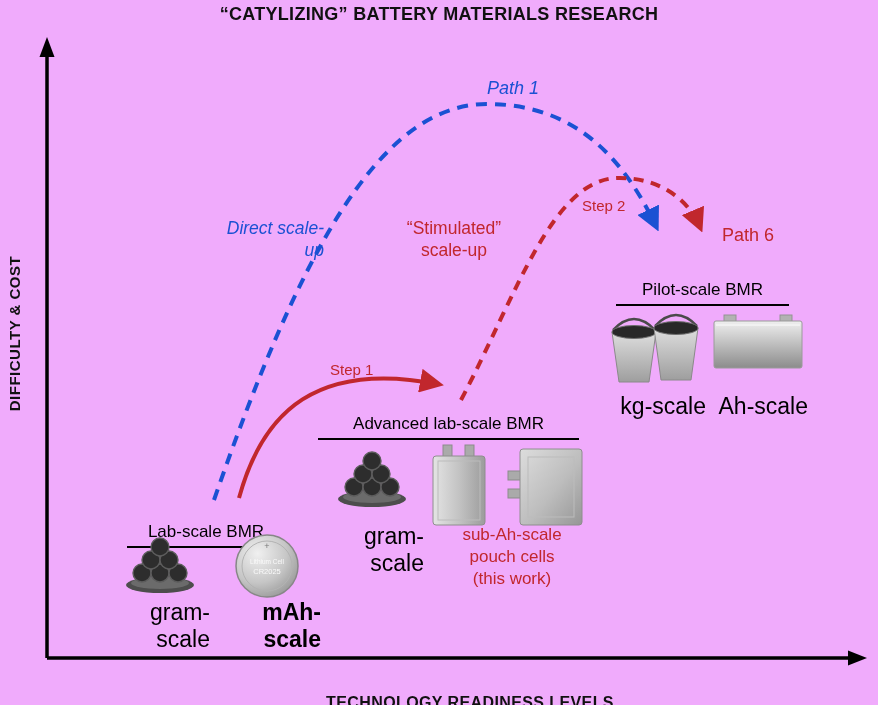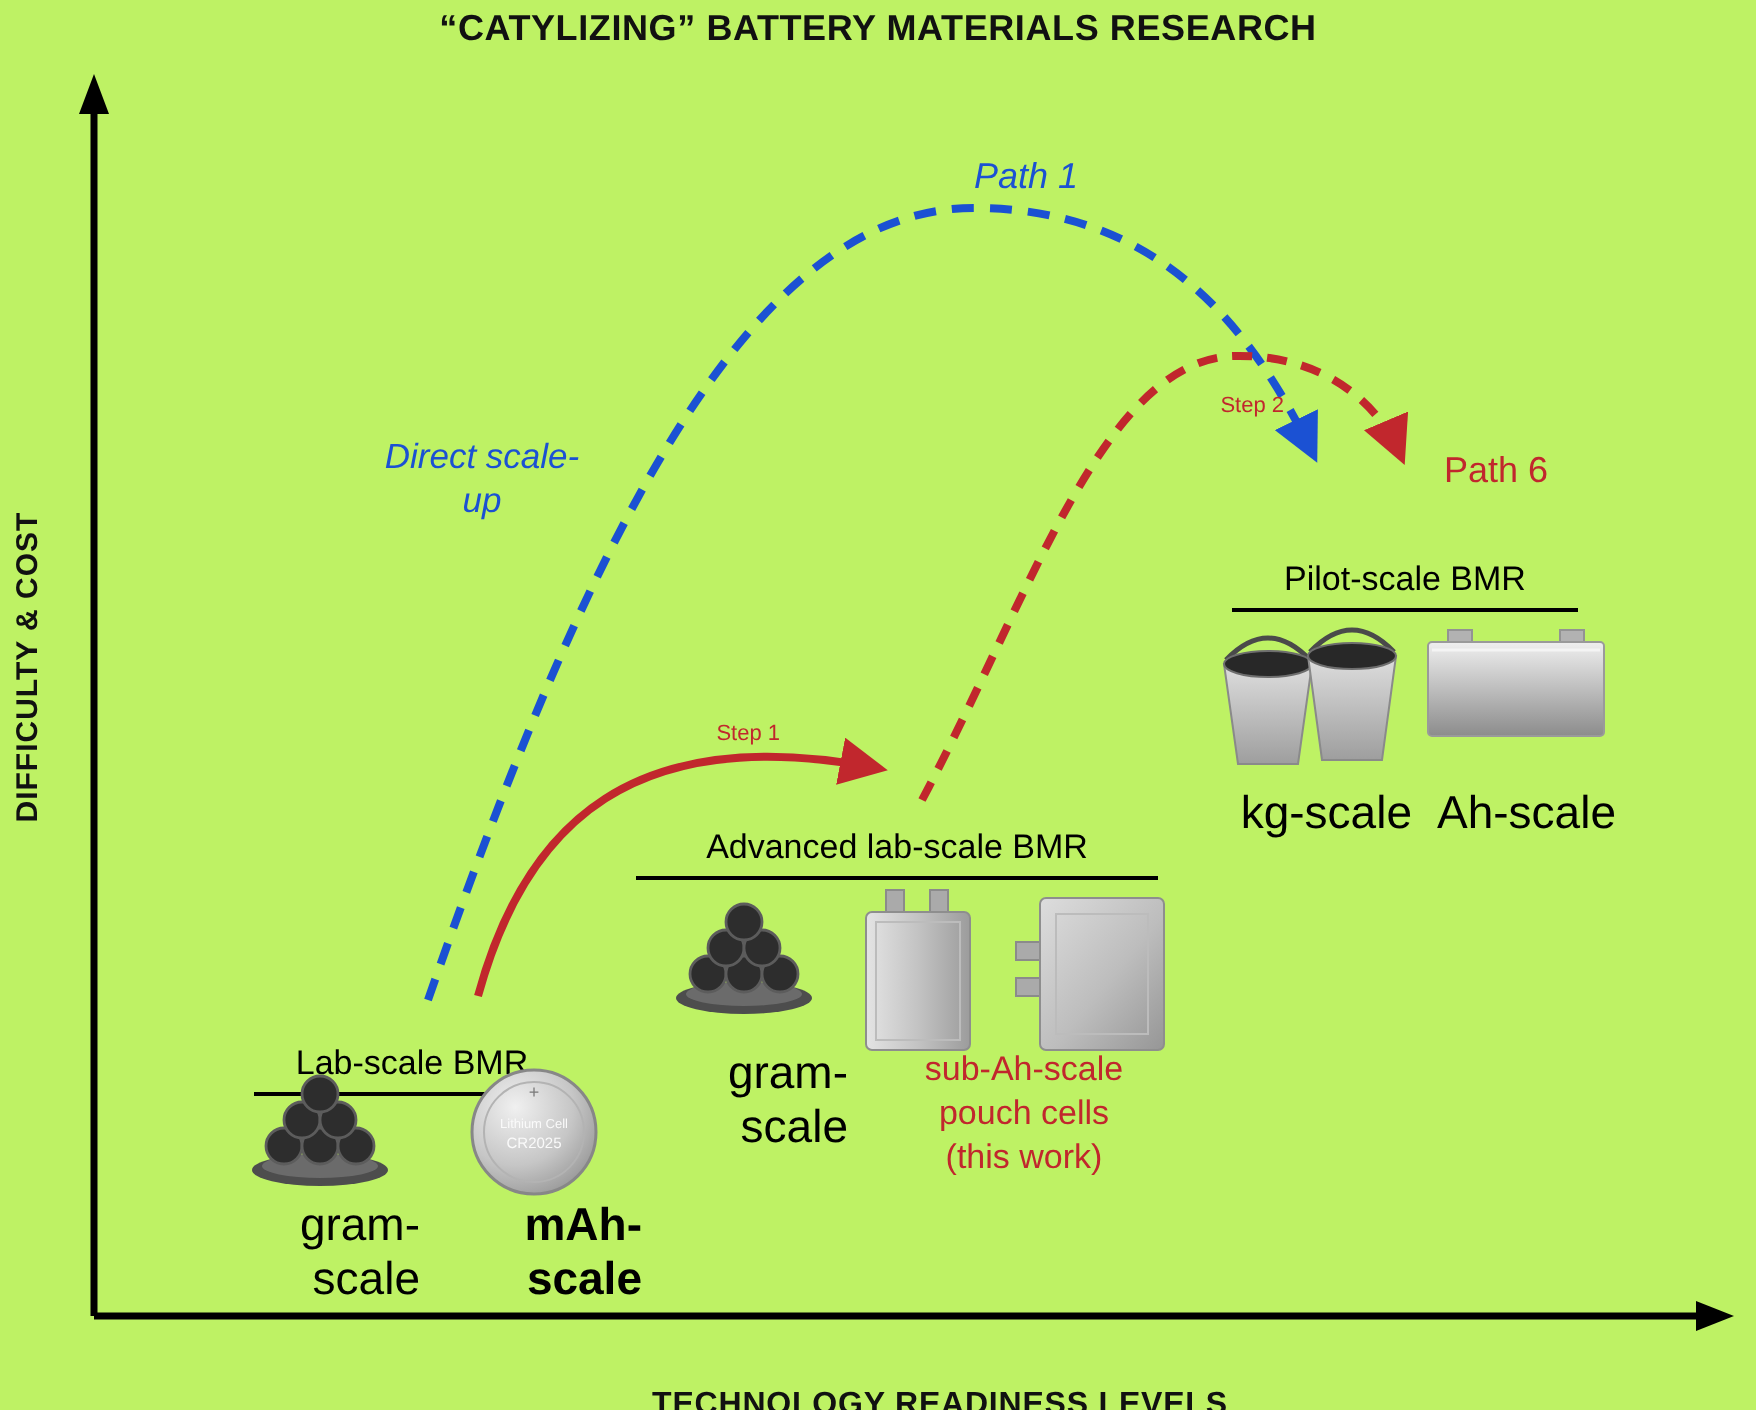--- a/index.html
+++ b/index.html
@@ -1,38 +1,38 @@
 <!DOCTYPE html>
 <html><head>
 <meta charset="utf-8">
 <style>
   html,body { margin:0; padding:0; background:#ffffff; }
   .canvas {
-    position:relative; width:878px; height:705px; background:#bef264;
+    position:relative; width:878px; height:705px; background:#f0abfc;
     font-family:"Liberation Sans", sans-serif; overflow:hidden; color:#000;
   }
   .abs { position:absolute; }
   .figure-title {
     left:0; right:0; top:4px; text-align:center;
     font-size:18px; font-weight:bold; letter-spacing:0.3px; color:#111;
   }
   .y-axis-label {
     width:220px; left:-96px; top:325px; text-align:center;
     transform:rotate(-90deg); font-size:15px; font-weight:bold; letter-spacing:0.5px; color:#111;
   }
   .x-axis-label {
     left:160px; top:678px; width:620px; text-align:center;
     font-size:16px; font-weight:bold; letter-spacing:0.4px; color:#111;margin-top:16px;
   }
   .overlay { left:0; top:0; }
   .blue-text { color:#1b51d3;font-style:italic; }
   .red-text  { color:#c1272d; }
   .path-label { font-size:18px; text-align:center; }
   .scaleup-label { font-size:17.5px; text-align:center; line-height:22px; }
-  .step-label { font-size:11px; text-align:right; }
+  .step-label { font-size:15px; text-align:left; }
   .station-title {
     font-size:17px; text-align:center; color:#000;
     border-bottom:2px solid #000; padding-bottom:4px;
   }
   .item-label { font-size:23px; text-align:right; color:#000; }
   .sub-label { font-size:17px; text-align:center; line-height:22px; }
   svg { display:block; }
 </style>
 </head>
 <body>
@@ -61,21 +61,22 @@
     <polygon points="867,658 848,650.5 848,665.5" fill="#000"></polygon>
 
     <path d="M214,500 C298,258 378,104 487,104 C578,104 625,162 656,226" stroke="#1b51d3" stroke-width="4" fill="none" stroke-dasharray="11 8" marker-end="url(#mBlue)"></path>
 
     <path d="M239,498 C263,410 318,361 438,384" stroke="#c1272d" stroke-width="4" fill="none" marker-end="url(#mRed)"></path>
 
     <path d="M461,400 C516,296 552,180 617,178 C661,177 689,201 700,227" stroke="#c1272d" stroke-width="4" fill="none" stroke-dasharray="10 7.5" marker-end="url(#mRed)"></path>
   </svg>
 
   <div class="abs path-label blue-text" style="left:468px; top:78px; width:90px;">Path 1</div>
-  <div class="abs scaleup-label blue-text" style="left:186px; top:217px; width:110px;">Direct scale-up</div>
+  <div class="abs scaleup-label blue-text" style="left:214px; top:217px; width:110px;text-align:right;">Direct scale-up</div>
+  <div class="abs scaleup-label red-text" style="left:388px; top:217px; width:132px;">“Stimulated” scale-up</div>
   <div class="abs step-label red-text" style="left:330px; top:361px; width:60px;">Step 1</div>
   <div class="abs step-label red-text" style="left:582px; top:197px; width:60px;">Step 2</div>
   <div class="abs path-label red-text" style="left:708px; top:225px; width:80px;">Path 6</div>
 
   <div class="abs station-title" style="left:127px; top:522px; width:158px;">Lab-scale BMR</div>
 
   <svg class="abs" style="left:120px; top:533px;" width="80" height="62" viewBox="0 0 80 62">
     <ellipse cx="40" cy="52" rx="34" ry="8" fill="#4d4d4d"></ellipse>
     <ellipse cx="40" cy="50" rx="29" ry="6" fill="#6b6b6b"></ellipse>
     <g fill="#2d2d2d" stroke="#5c5c5c" stroke-width="1.4">

